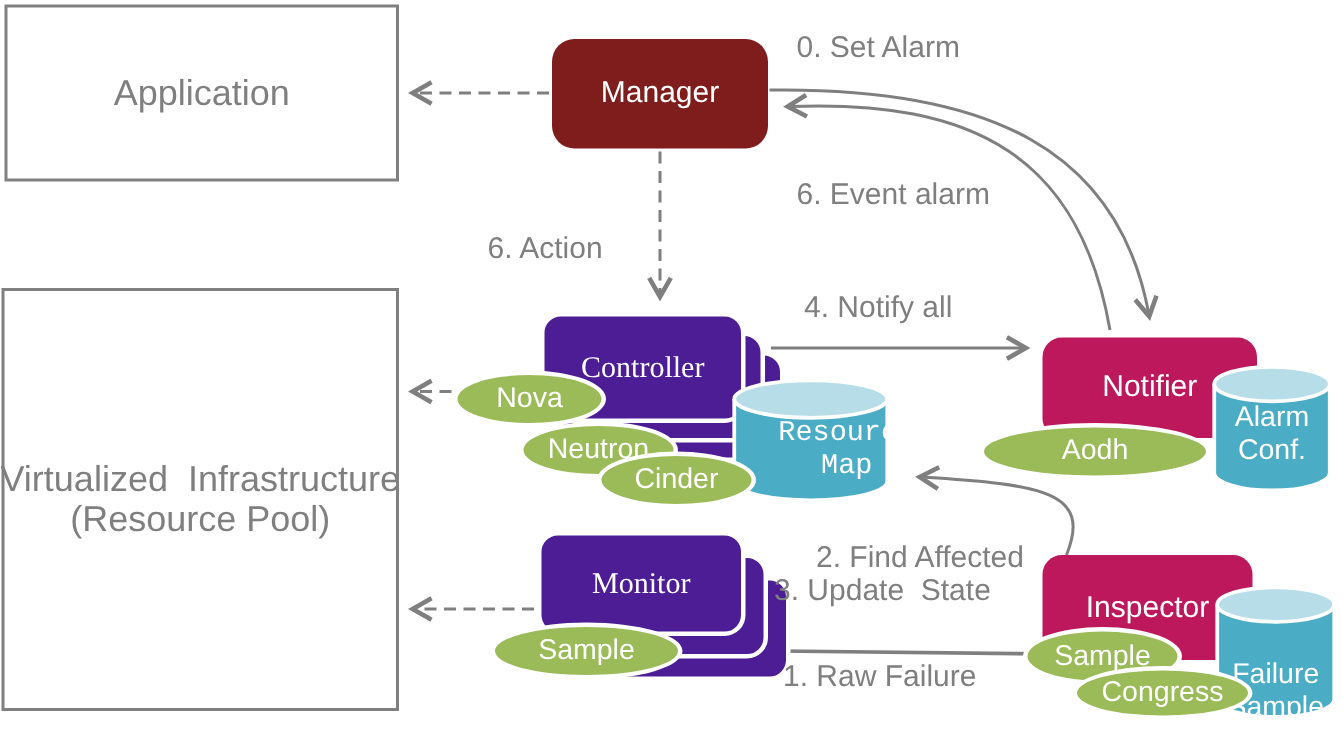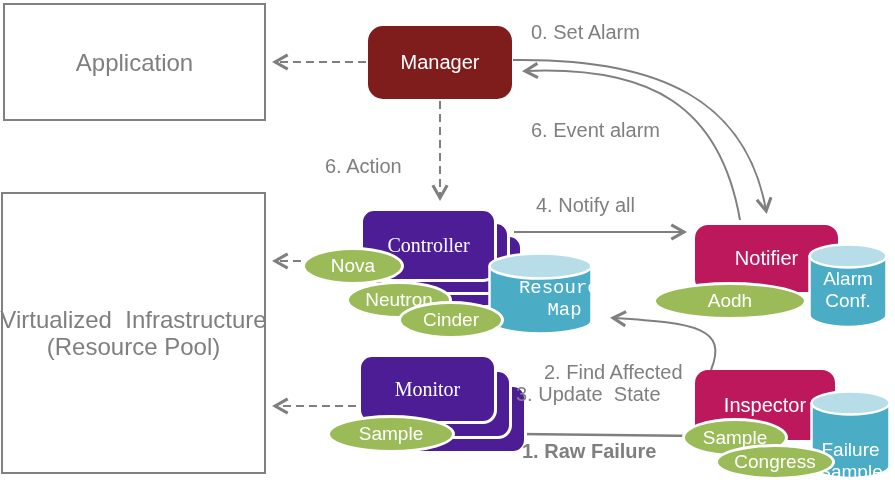--- a/index.html
+++ b/index.html
@@ -166,15 +166,15 @@
   <div class="ell node" style="left:715px;top:444px;width:120px;height:36px;">
     <span>Congress</span>
   </div>
 
   <div class="edge-label lbl" style="left:531px;top:21px;">0. Set Alarm</div>
   <div class="edge-label lbl" style="left:325px;top:119px;margin-top:36px;">6. Action</div>
   <div class="edge-label lbl" style="left:531px;top:119px;">6. Event alarm</div>
   <div class="edge-label lbl" style="left:536px;top:194px;">4. Notify all</div>
   <div class="edge-label lbl" style="left:516px;top:337px;margin-top:46px;">3. Update  State</div>
   <div class="edge-label lbl" style="left:516px;top:361px;margin-left:28px;">2. Find Affected</div>
-  <div class="edge-label lbl" style="left:522px;top:440px;font-weight:bold;">1. Raw Failure</div>
+  <div class="edge-label lbl" style="left:522px;top:440px;">1. Raw Failure</div>
 
 </div>
 
 </body></html>

